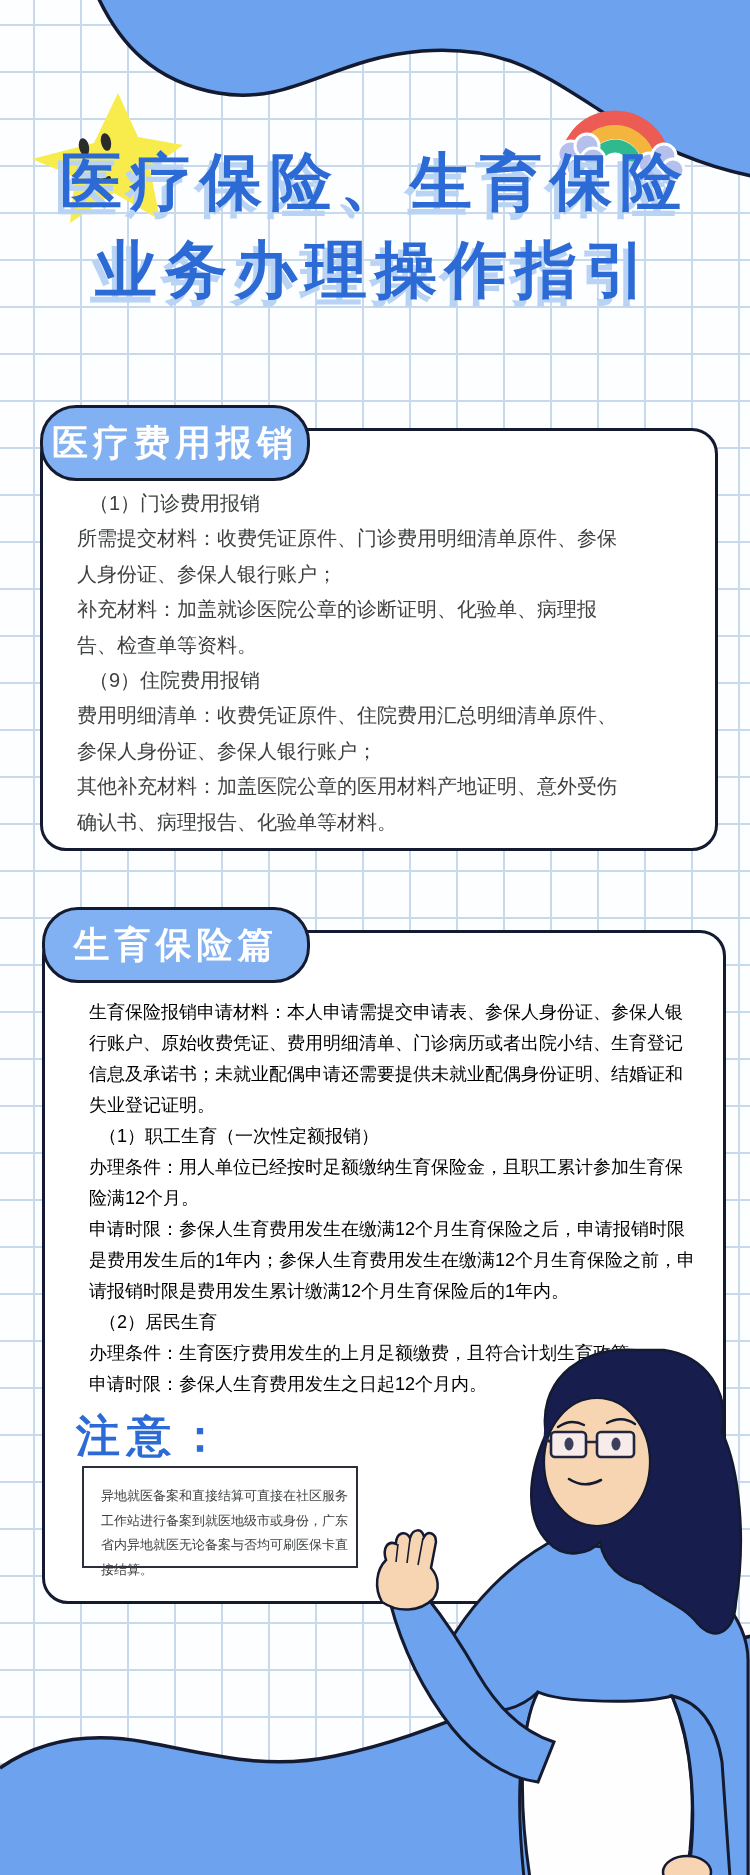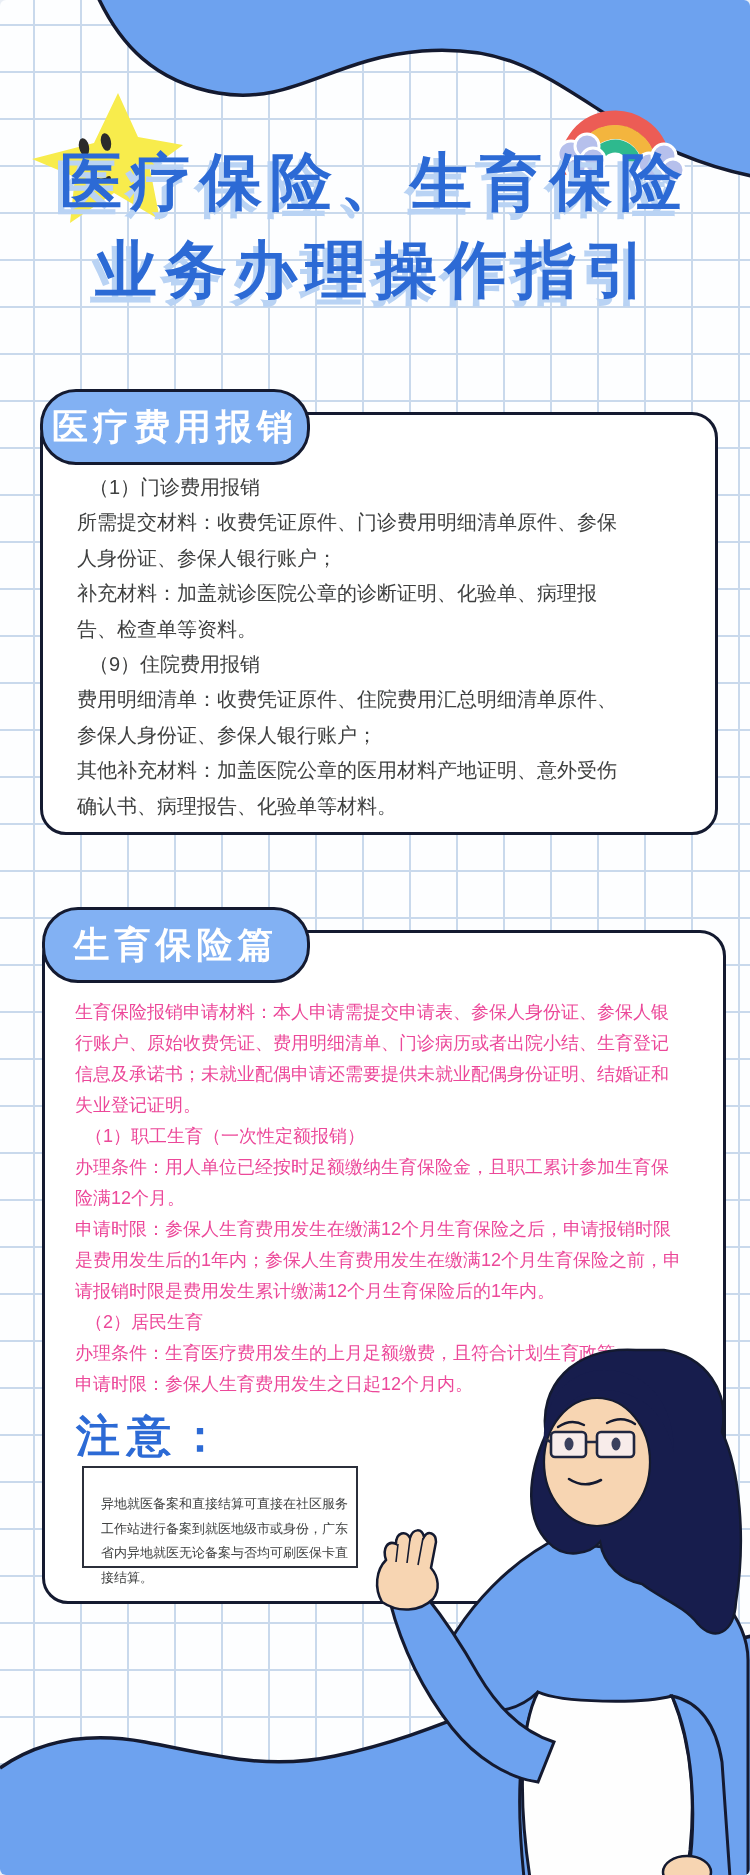--- a/index.html
+++ b/index.html
@@ -5,60 +5,59 @@
   html,body{margin:0;padding:0;background:#e9eef5;}
   .page{
     position:relative;width:750px;height:1875px;margin:0 auto;overflow:hidden;
     background-color:#fdfeff;
     background-image:
       linear-gradient(#c9d9ec 1.5px, transparent 1.5px),
       linear-gradient(90deg, #c9d9ec 1.5px, transparent 1.5px);
     background-size:47px 47px, 47px 47px;
     background-position:0 24px, 33px 0;
     font-family:"Liberation Sans", sans-serif;
-    border-radius:6px;
   }
   .abs{position:absolute;}
   
   .top-wave{left:0;top:0;z-index:1;}
   .star-icon{left:18px;top:85px;z-index:2;}
   .rainbow-icon{left:543px;top:96px;z-index:2;}
   .title{
     left:0;top:138px;width:750px;z-index:3;text-align:center;
     color:#2c6ad5;font-weight:bold;font-size:62px;line-height:88px;letter-spacing:8px;
     text-shadow:-5px 7px 0 #b9d3f4;
   }
   .title-line{white-space:nowrap;}
   
   .card{
     position:absolute;background:#ffffff;border:3px solid #141a30;border-radius:26px;
     z-index:2;
   }
-  .card1{left:40px;top:412px;width:672px;height:417px;}
+  .card1{left:40px;top:428px;width:672px;height:417px;}
   .card2{left:42px;top:930px;width:678px;height:668px;}
   .pill{
     position:absolute;top:-26px;left:-3px;height:70px;background:#82b1f3;
     border:3px solid #141a30;border-radius:36px;display:flex;align-items:center;justify-content:center;
     color:#ffffff;font-weight:bold;letter-spacing:5px;font-size:36px;white-space:nowrap;
   }
   .card1 .pill{width:264px;}
   .card2 .pill{width:262px;}
   .body1{position:absolute;left:0;top:0;right:0;padding:55px 18px 0 34px;color:#3f4040;}
   .body1 .ln{height:35.4px;line-height:35.4px;font-size:20px;white-space:nowrap;}
   .body1 .ln:nth-child(1),.body1 .ln:nth-child(6){padding-left:12px;}
-  .body2{position:absolute;left:0;top:0;right:0;padding:64px 14px 0 30px;color:#ec4899;}
+  .body2{position:absolute;left:14px;top:0;right:0;padding:64px 14px 0 30px;color:#000000;}
   .body2 .ln{height:31px;line-height:31px;font-size:18px;white-space:nowrap;}
   .body2 .ln:nth-child(5),.body2 .ln:nth-child(11){padding-left:10px;}
   .notice-heading{
     position:absolute;left:31px;top:474px;color:#2c6ad5;font-weight:bold;
     font-size:44px;letter-spacing:7px;white-space:nowrap;
   }
   .notice-box{
     position:absolute;left:37px;top:533px;width:276px;height:102px;box-sizing:border-box;
-    border:2.5px solid #2b2f3a;background:#ffffff;padding:24px 8px 0 17px;color:#3f4040;
+    border:2.5px solid #2b2f3a;background:#ffffff;padding:16px 8px 0 17px;color:#3f4040;
   }
   .notice-box .ln{height:24.5px;line-height:24.5px;font-size:13px;white-space:nowrap;}
   
   .bottom-scene{left:0;top:1330px;z-index:5;}
 </style>
 </head>
 <body>
 
 <div class="page">
 

